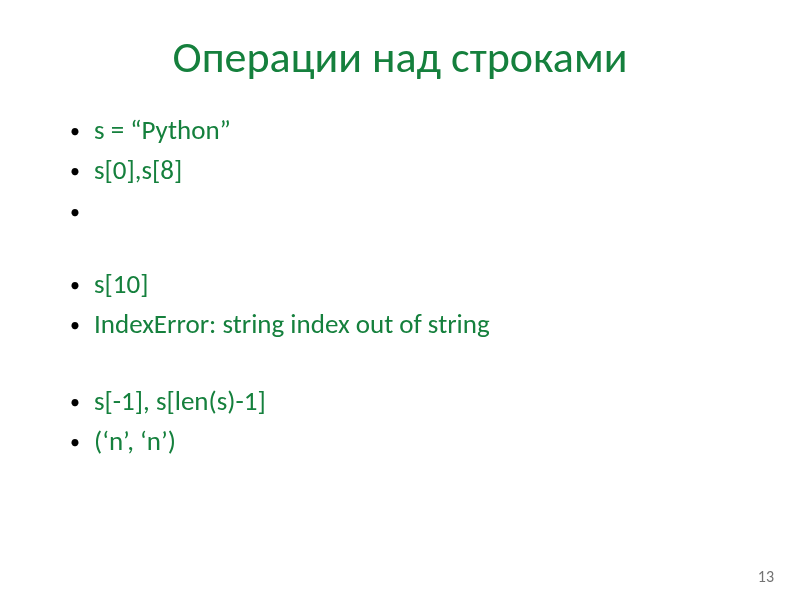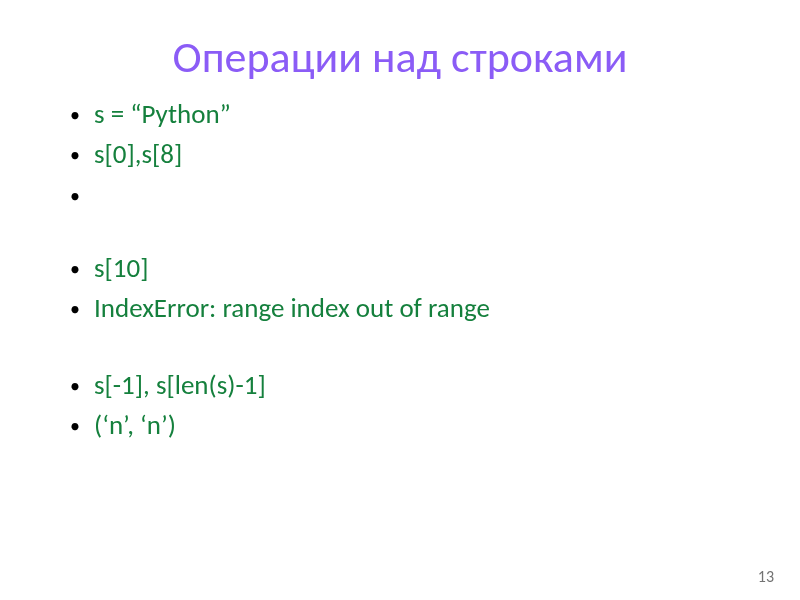--- a/index.html
+++ b/index.html
@@ -18,22 +18,22 @@
     }
     .slide {
       padding: 30px 50px 30px 50px;
       height: 100%;
       position: relative;
     }
     .title {
       font-size: 44px;
       font-weight: 400;
       text-align: center;
-      margin-bottom: 12px;
-      color: #8b5cf6;
+      margin-bottom: 28px;
+      color: #15803d;
     }
     .content {
       padding-left: 20px;
     }
     .bullet-item {
       display: flex;
       align-items: flex-start;
       margin-bottom: 4px;
       line-height: 1.35;
     }
@@ -77,21 +77,21 @@
     </div>
 
     <div class="spacer"></div>
 
     <div class="bullet-item">
       <span class="bullet-marker">•</span>
       <span class="bullet-text">s[10]</span>
     </div>
     <div class="bullet-item">
       <span class="bullet-marker">•</span>
-      <span class="bullet-text">IndexError: range index out of range</span>
+      <span class="bullet-text">IndexError: string index out of string</span>
     </div>
 
     <div class="spacer"></div>
 
     <div class="bullet-item">
       <span class="bullet-marker">•</span>
       <span class="bullet-text">s[-1], s[len(s)-1]</span>
     </div>
     <div class="bullet-item">
       <span class="bullet-marker">•</span>

